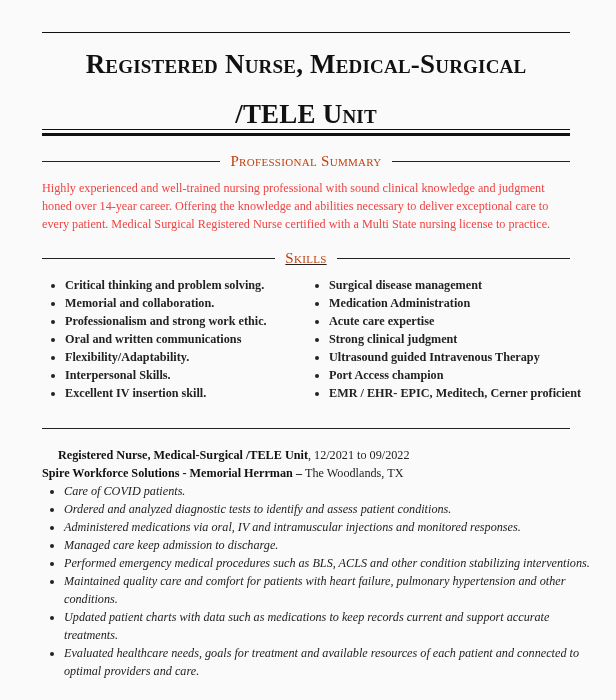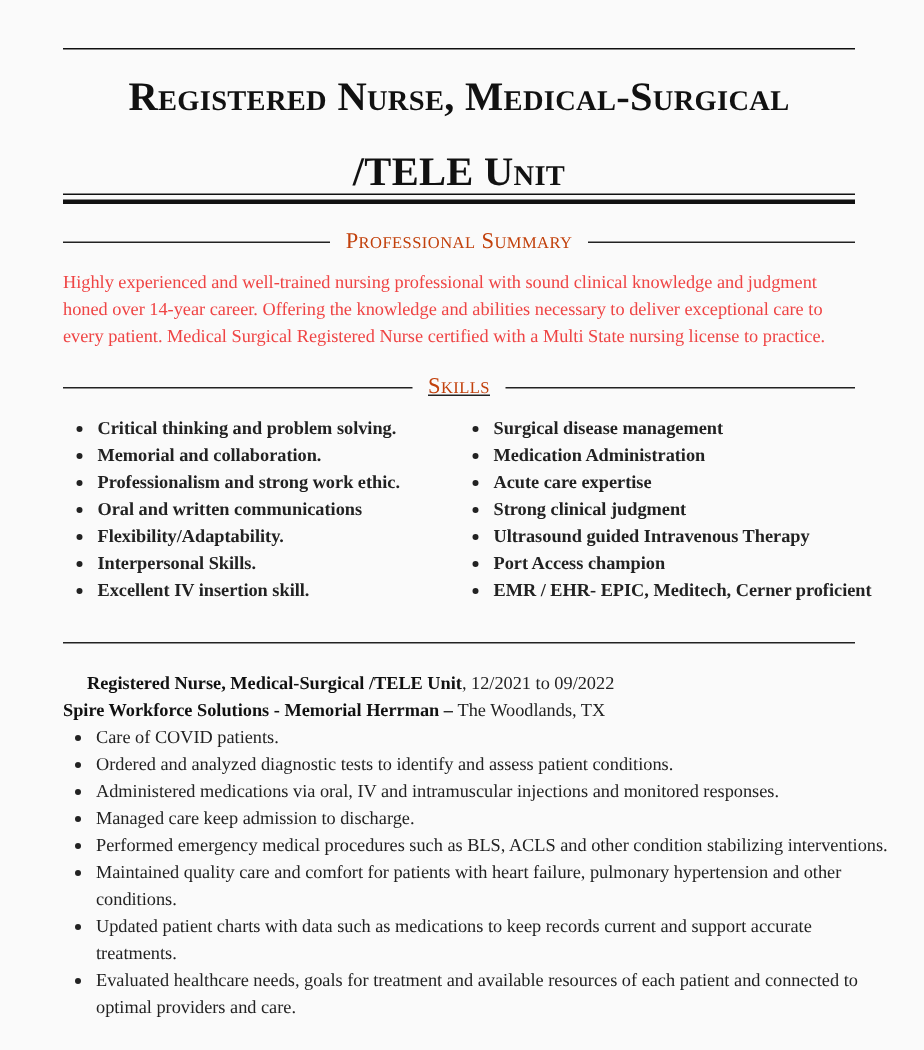--- a/index.html
+++ b/index.html
@@ -29,21 +29,21 @@
     padding: 0 10px; font-variant: small-caps; font-size: 15px; color: #c2410c; letter-spacing: 0.3px;
   }
   .para {
     position: absolute; left: 0; width: 528px; font-size: 12.2px; line-height: 18px; color: #ef4444;
   }
   ul.sk { position: absolute; margin: 0; padding: 0 0 0 23px; list-style: disc; font-size: 12.2px; line-height: 18px; font-weight: bold; }
   ul.sk li { padding-left: 0; }
   .job-title { position: absolute; left: 16px; top: 446px; font-size: 12.2px; line-height: 18px; }
   .job-emp { position: absolute; left: 0; top: 464px; font-size: 12.2px; line-height: 18px; font-family: Liberation Serif, serif; }
   b { font-weight: bold; color: #111; }
-  ul.wh { position: absolute; left: 0; top: 482px; width: 528px; margin: 0; padding: 0 0 0 22px; font-size: 12.2px; line-height: 18px; list-style: disc; }
+  ul.wh { position: absolute; left: 0; top: 482px; width: 528px; margin: 0; padding: 0 0 0 22px; font-size: 12.2px; line-height: 18px; list-style: disc; font-style: italic; }
 </style>
 </head>
 <body>
 
 <div class="page">
   <div class="rule-top"></div>
   <div class="title">Registered Nurse, Medical-Surgical /TELE Unit</div>
   <div class="rule-bot-thin"></div>
   <div class="rule-bot-thick"></div>
 

